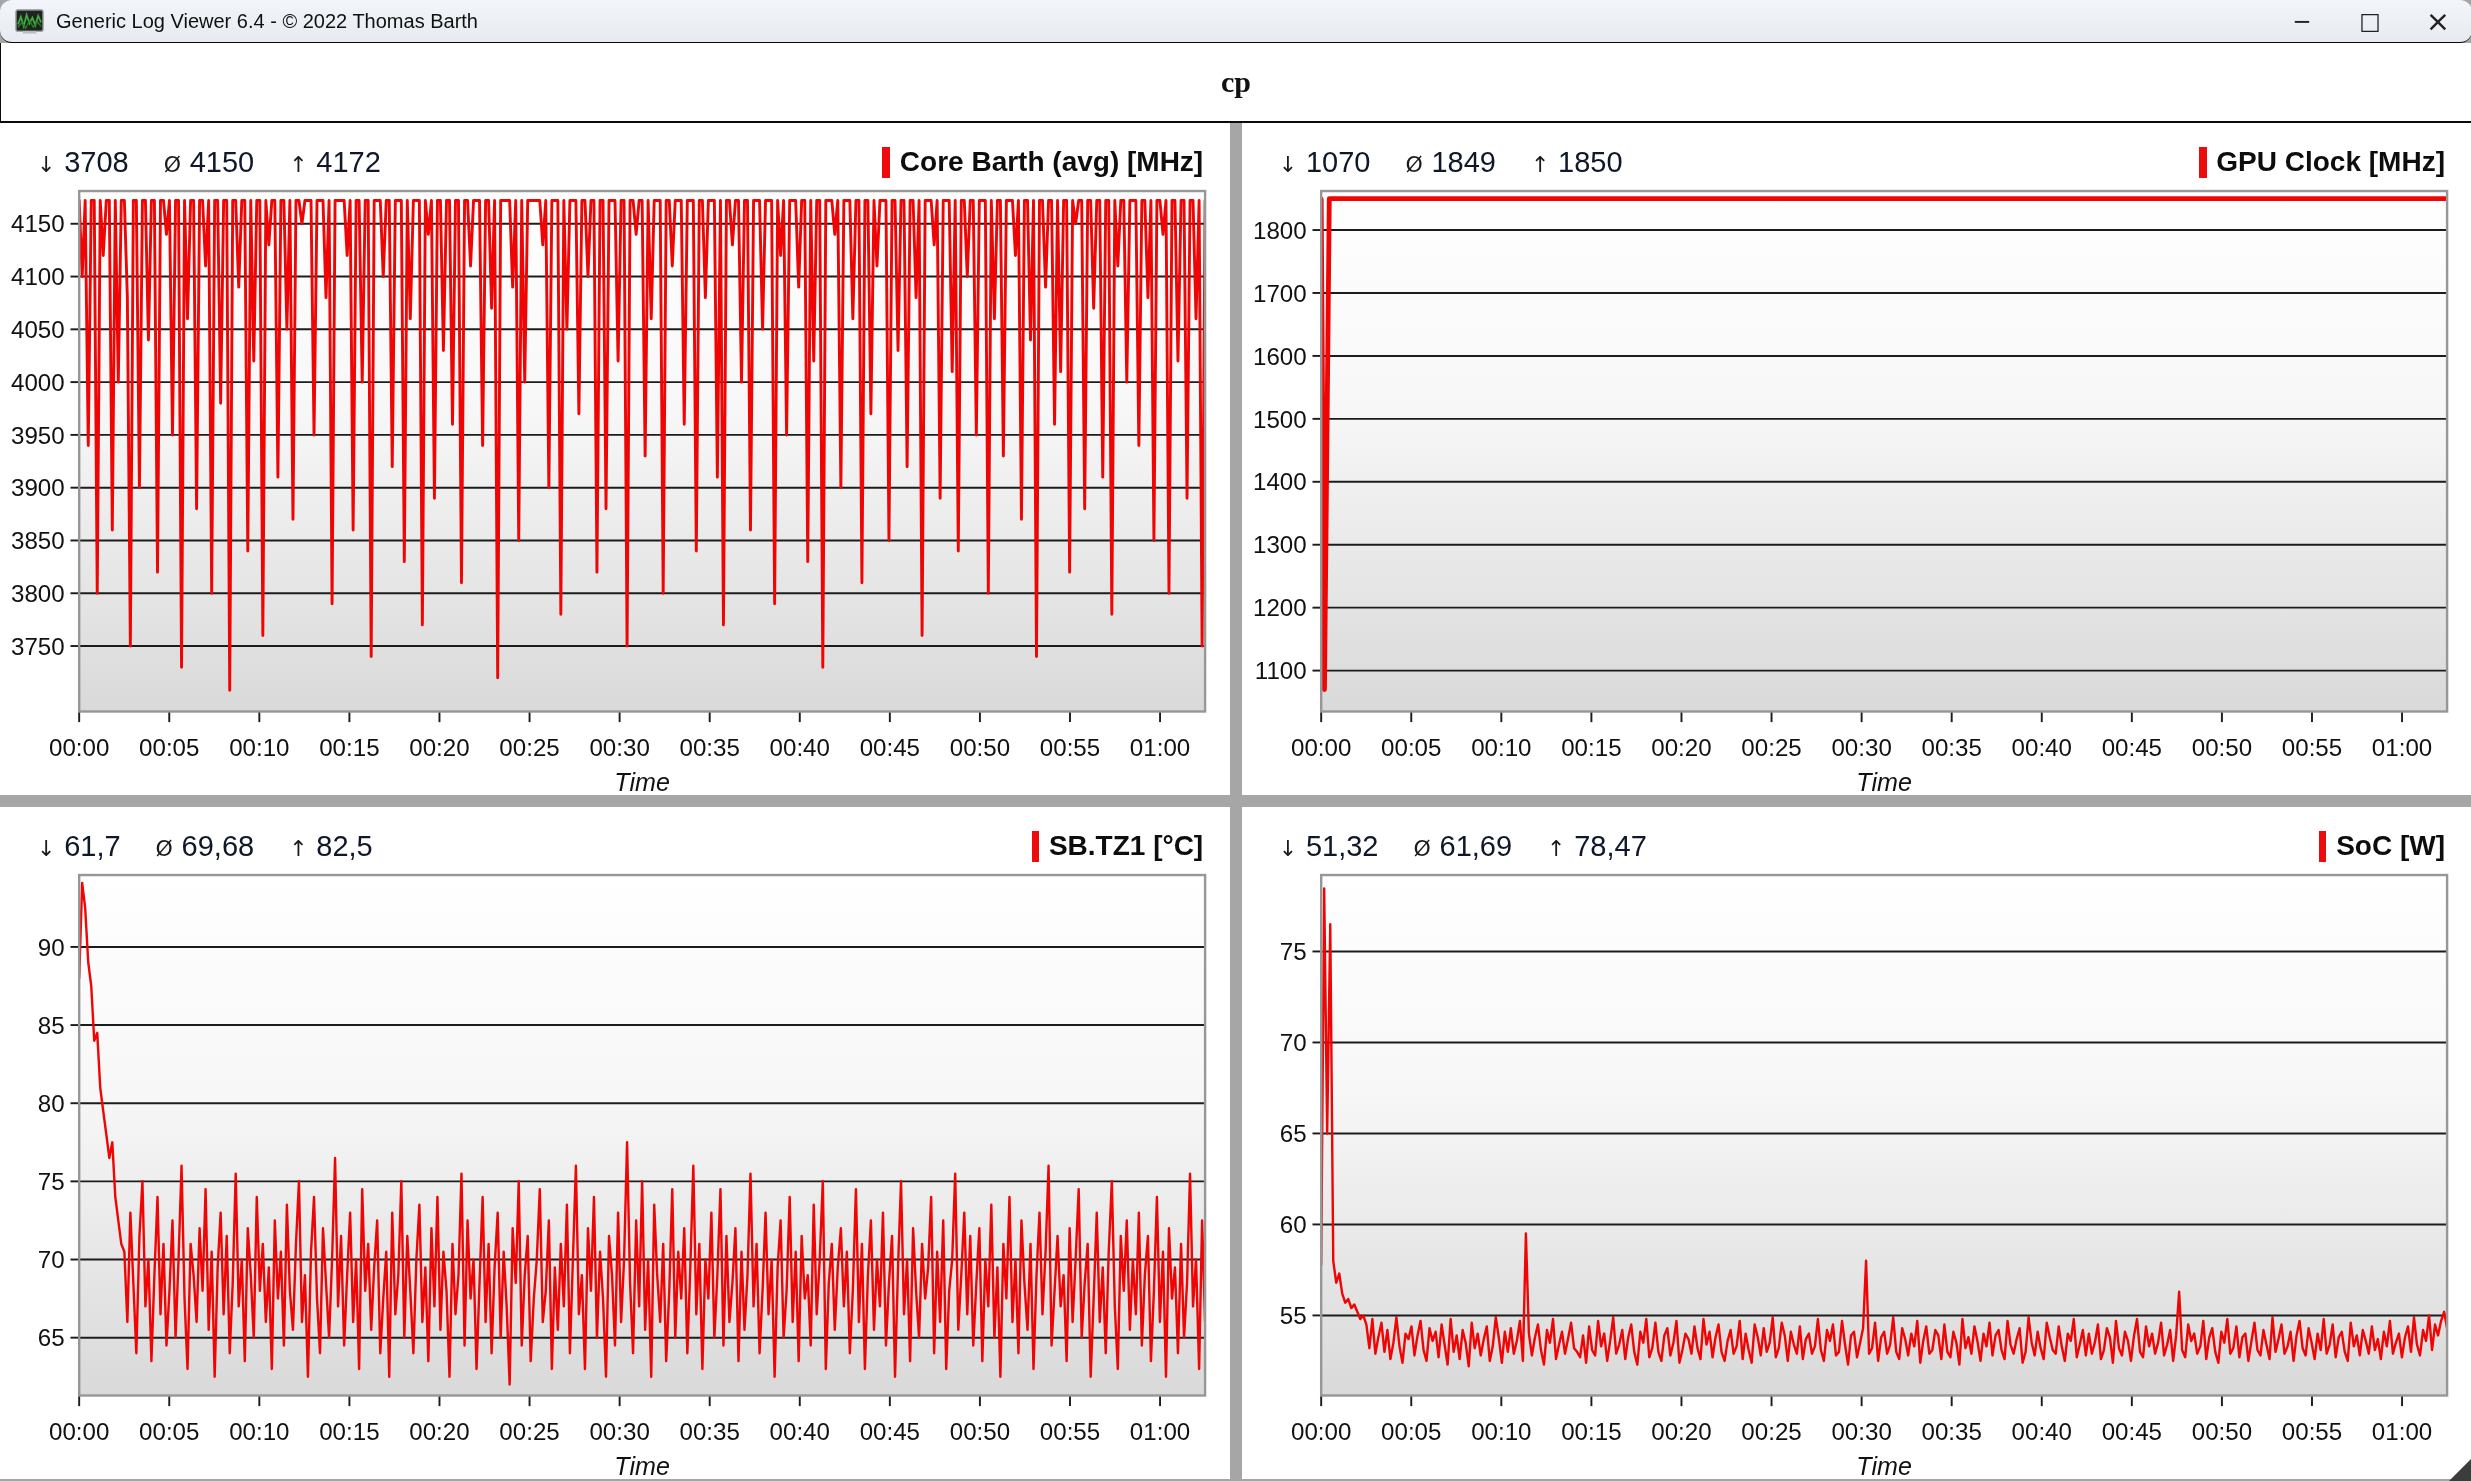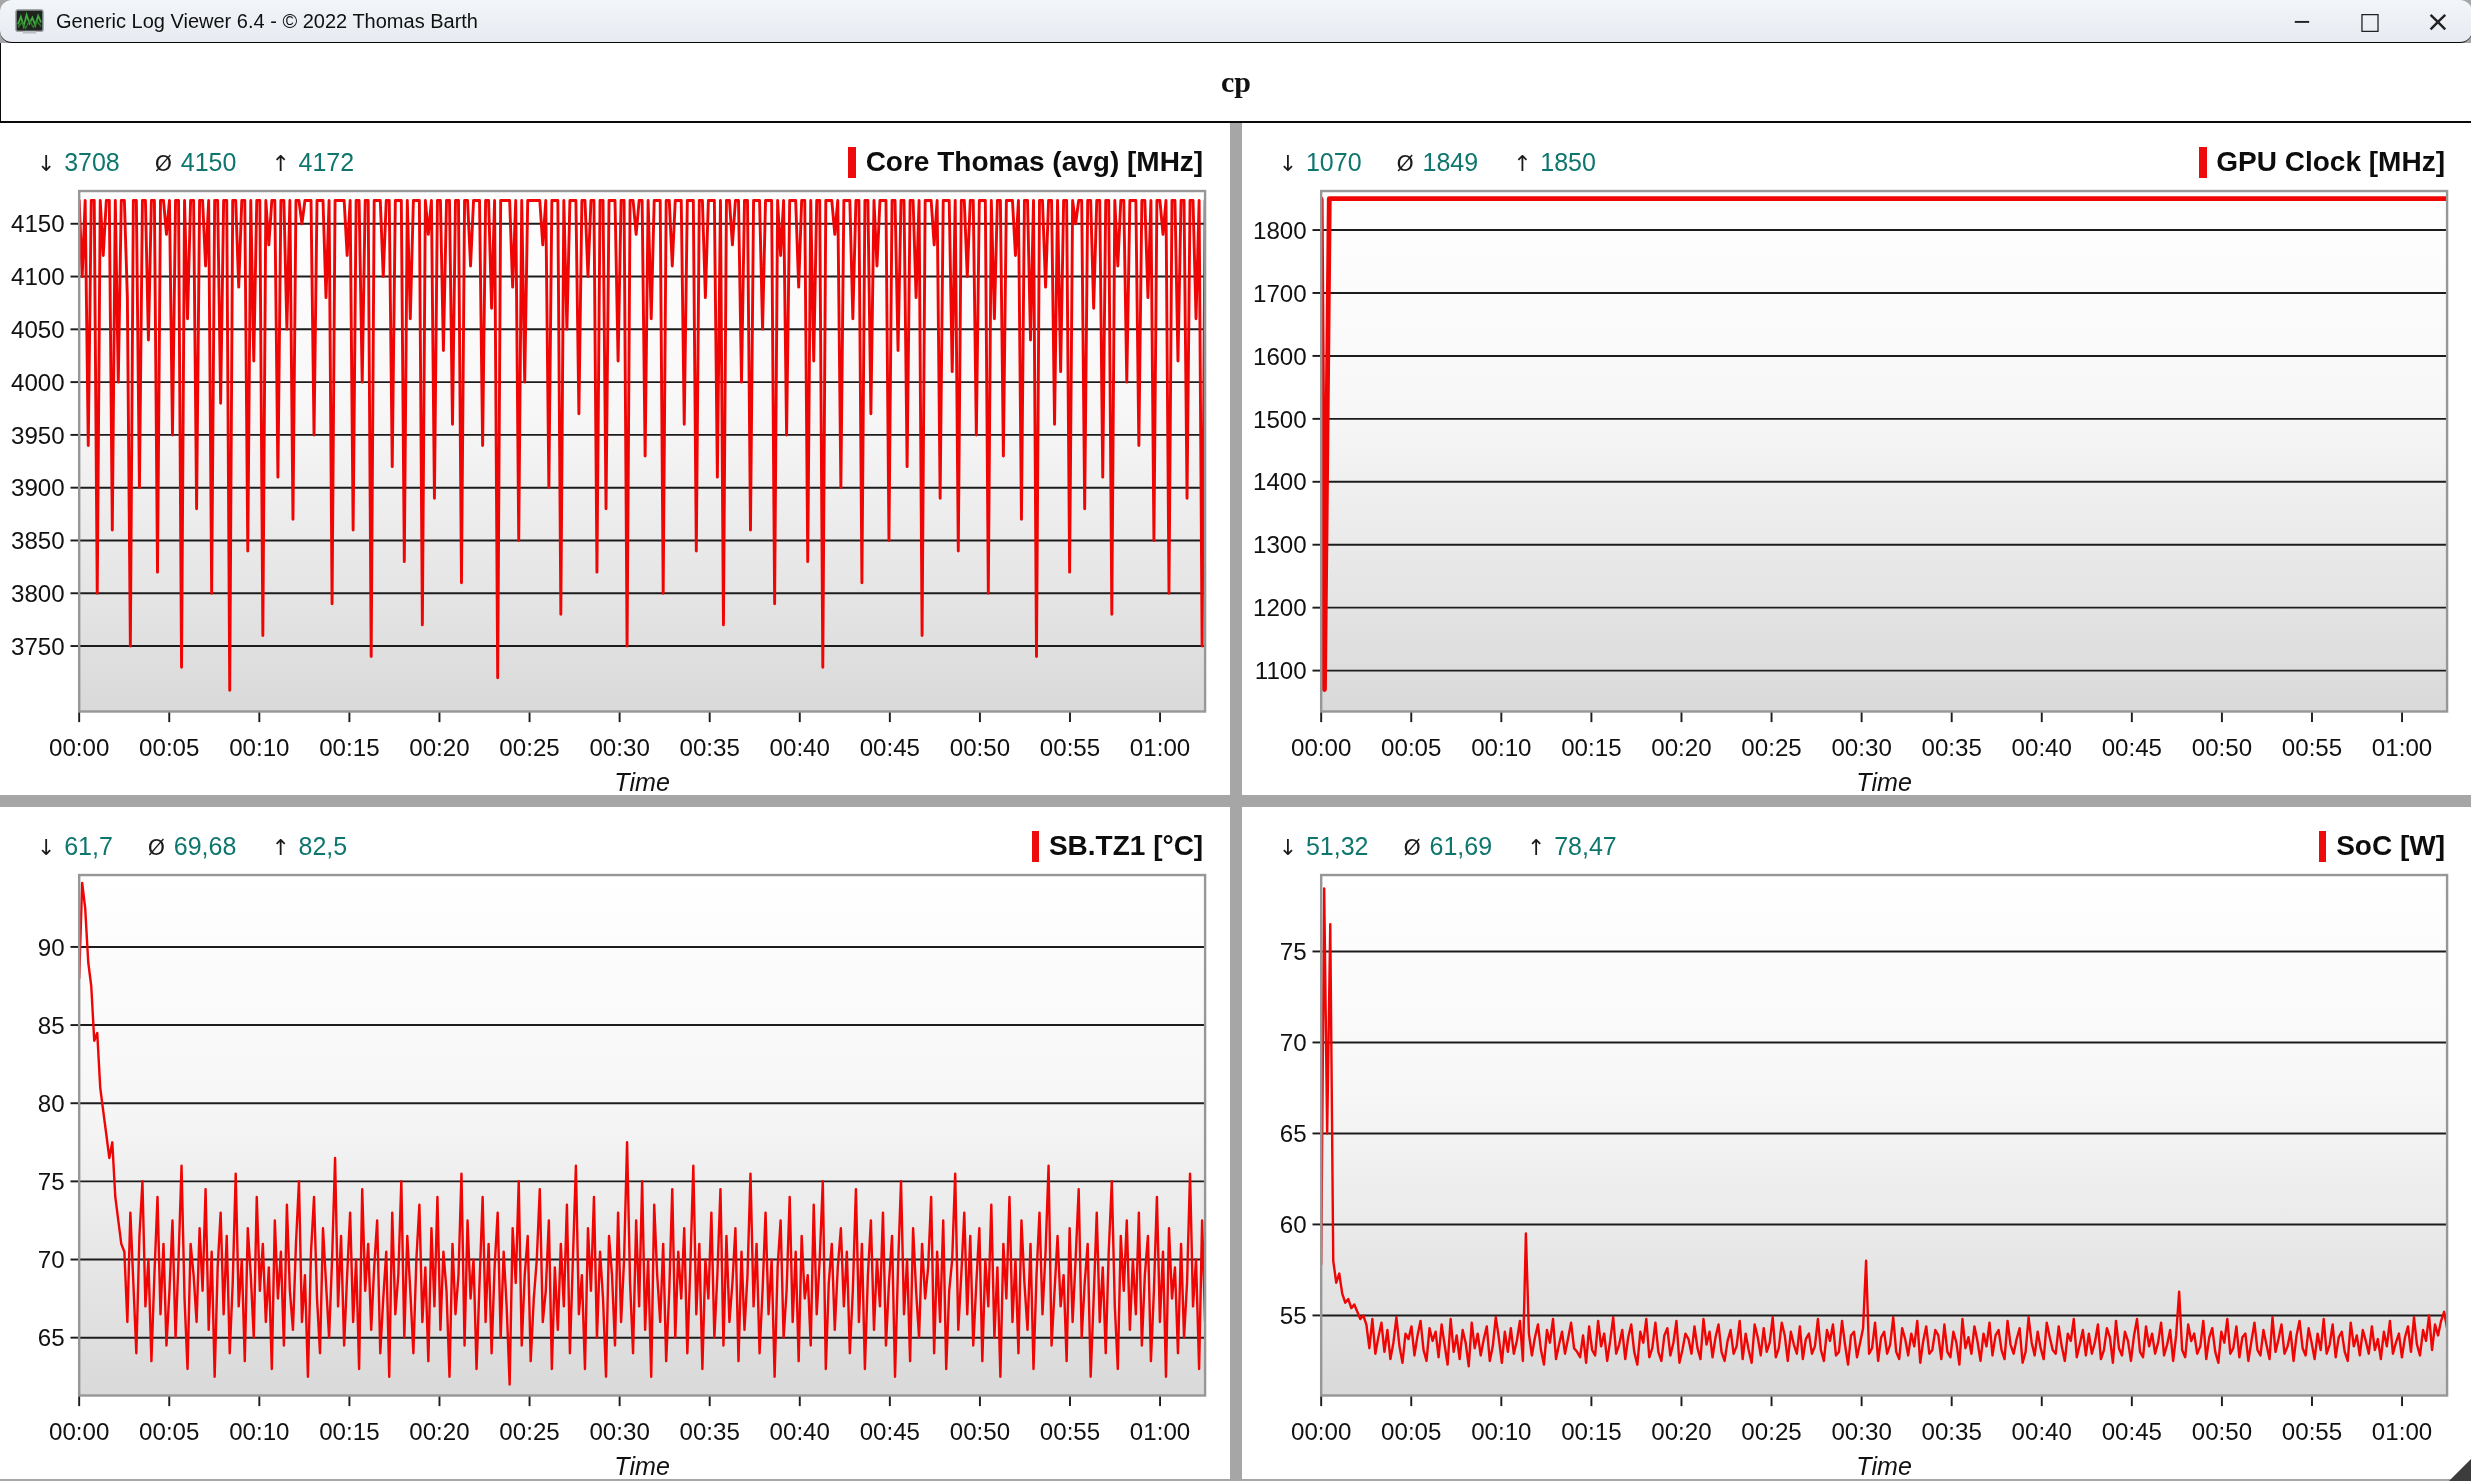--- a/index.html
+++ b/index.html
@@ -34,21 +34,21 @@
     gap:11.6px;background:#a6a6a6;
   }
   .panel{background:#ffffff;display:flex;flex-direction:column;min-width:0;min-height:0;}
   .panel-head{
     display:flex;justify-content:space-between;align-items:center;
     padding:17.4px 27px 0 37px;height:44px;flex:0 0 auto;
   }
   .stats{display:flex;align-items:baseline;gap:35px;}
   .stat{display:flex;align-items:baseline;gap:8.7px;}
   .stat .sym{font-size:22px;color:#1b1b1b;font-family:"DejaVu Sans",sans-serif;}
-  .stat .val{font-size:25px;color:#0f766e;}
+  .stat .val{font-size:29px;color:#0f172a;}
   .legend{display:flex;align-items:center;gap:9.7px;}
   .legend-bar{width:7.7px;height:31px;background:#ee0b0b;display:inline-block;}
   .legend-label{font-size:28px;font-weight:700;color:#0d0d0d;}
   .chart-box{flex:1 1 auto;min-height:0;}
   svg text{font-family:"Liberation Sans","DejaVu Sans",sans-serif;fill:#111;}
   .resize-grip{
     position:absolute;right:0;bottom:0;width:0;height:0;
     border-left:23px solid transparent;border-bottom:23px solid #3c3c3c;
     z-index:5;
   }
@@ -90,21 +90,21 @@
             <span class="sym">Ø</span>
             <span class="val">4150</span>
           </span>
         <span class="stat">
             <span class="sym">↑</span>
             <span class="val">4172</span>
           </span>
       </div>
       <div class="legend">
         <span class="legend-bar"></span>
-        <span class="legend-label">Core Thomas (avg) [MHz]</span>
+        <span class="legend-label">Core Barth (avg) [MHz]</span>
       </div>
     </div>
     <div class="chart-box"><svg viewBox="0 0 1274 632" width="100%" height="100%">
           <defs>
             <linearGradient id="g0" x1="0" y1="0" x2="0" y2="1">
               <stop offset="0" stop-color="#ffffff"></stop>
               <stop offset="0.42" stop-color="#f7f7f7"></stop>
               <stop offset="1" stop-color="#d9d9d9"></stop>
             </linearGradient>
             <clipPath id="c0">

